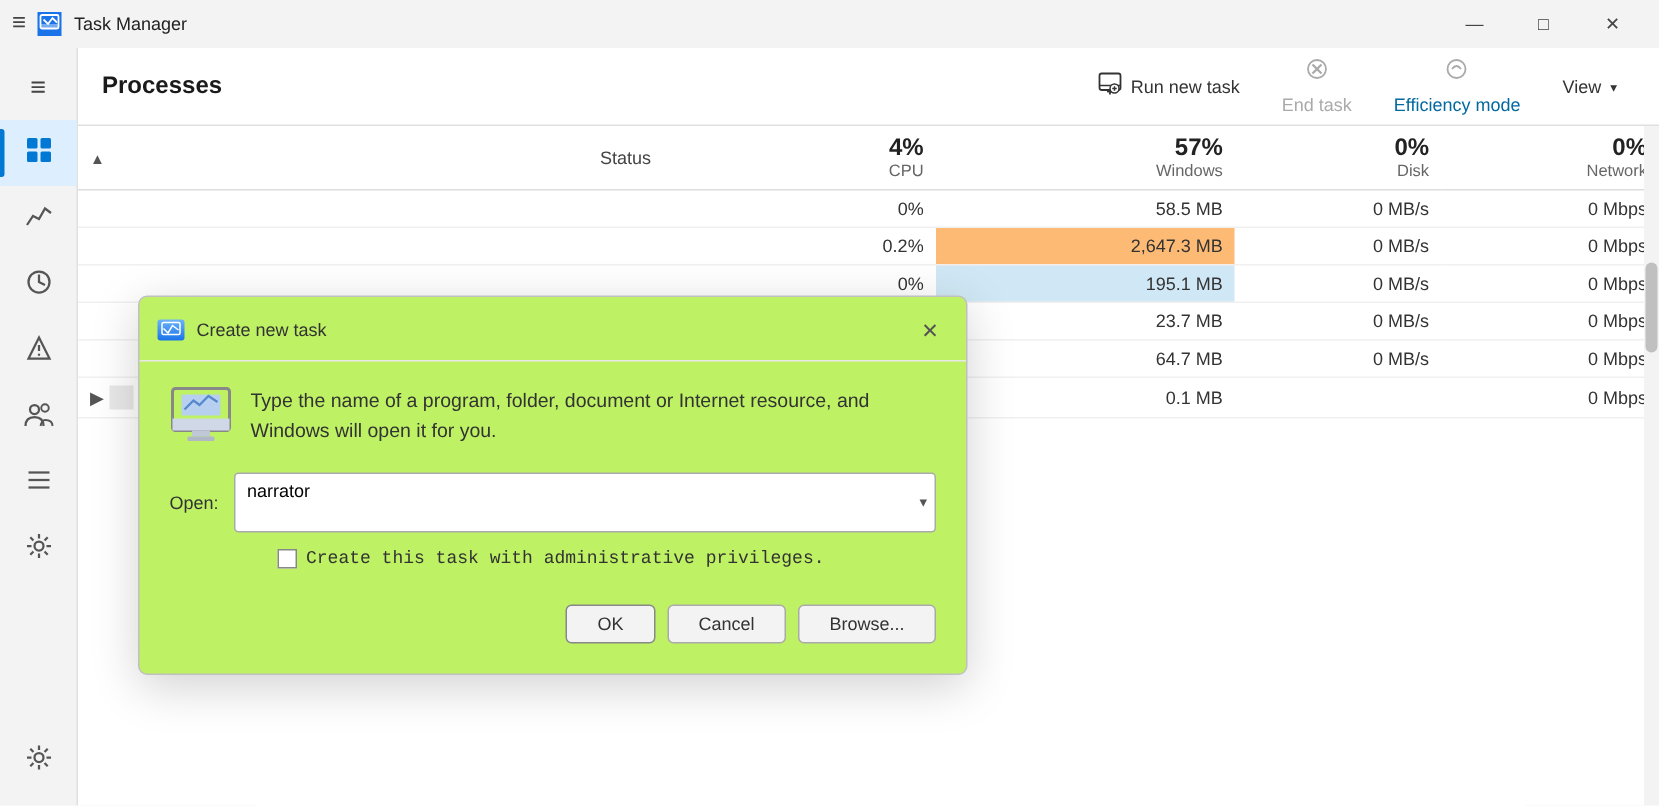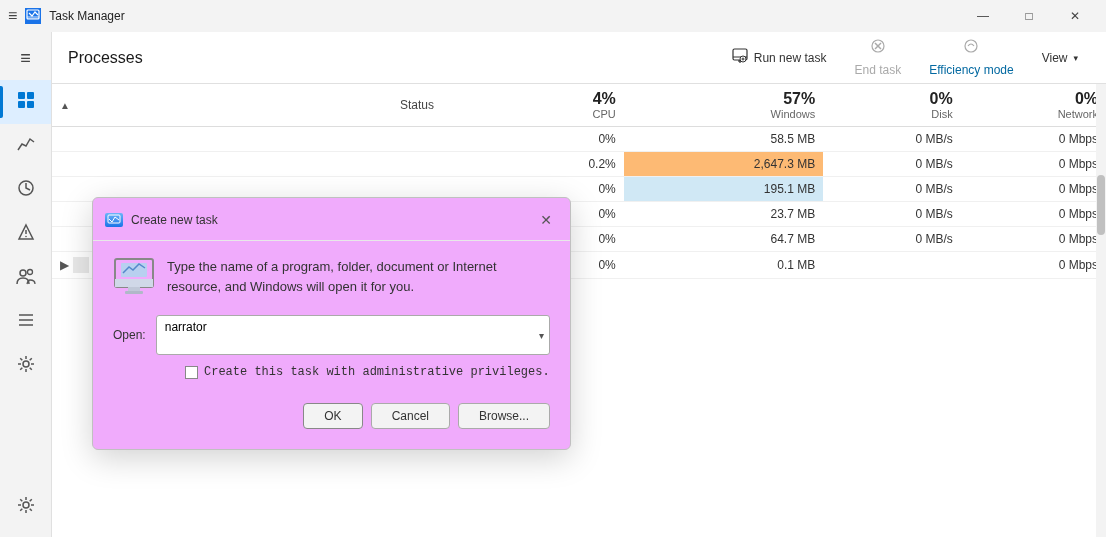--- a/index.html
+++ b/index.html
@@ -115,21 +115,21 @@
     .toolbar {
       display: flex;
       align-items: center;
       padding: 0 16px;
       height: 52px;
       border-bottom: 1px solid #e0e0e0;
       gap: 4px;
     }
     .toolbar-title {
       font-size: 16px;
-      font-weight: 400;
+      font-weight: 700;
       color: #1a1a1a;
       flex: 1;
     }
     .toolbar-btn {
       display: flex;
       align-items: center;
       gap: 6px;
       padding: 6px 12px;
       border: none;
       background: transparent;
@@ -224,22 +224,22 @@
       width: calc(1106px - 52px);
       height: calc(537px - 32px);
       background: transparent;
       z-index: 100;
       pointer-events: none;
     }
     .dialog {
       position: absolute;
       top: 165px;
       left: 40px;
-      width: 479px;
-      background: #f0abfc;
+      width: 553px;
+      background: #bef264;
       border: 1px solid #c0c0c0;
       border-radius: 6px;
       box-shadow: 0 8px 32px rgba(0,0,0,0.18);
       pointer-events: all;
     }
     .dialog-titlebar {
       display: flex;
       align-items: center;
       padding: 10px 12px 8px 12px;
       gap: 8px;

